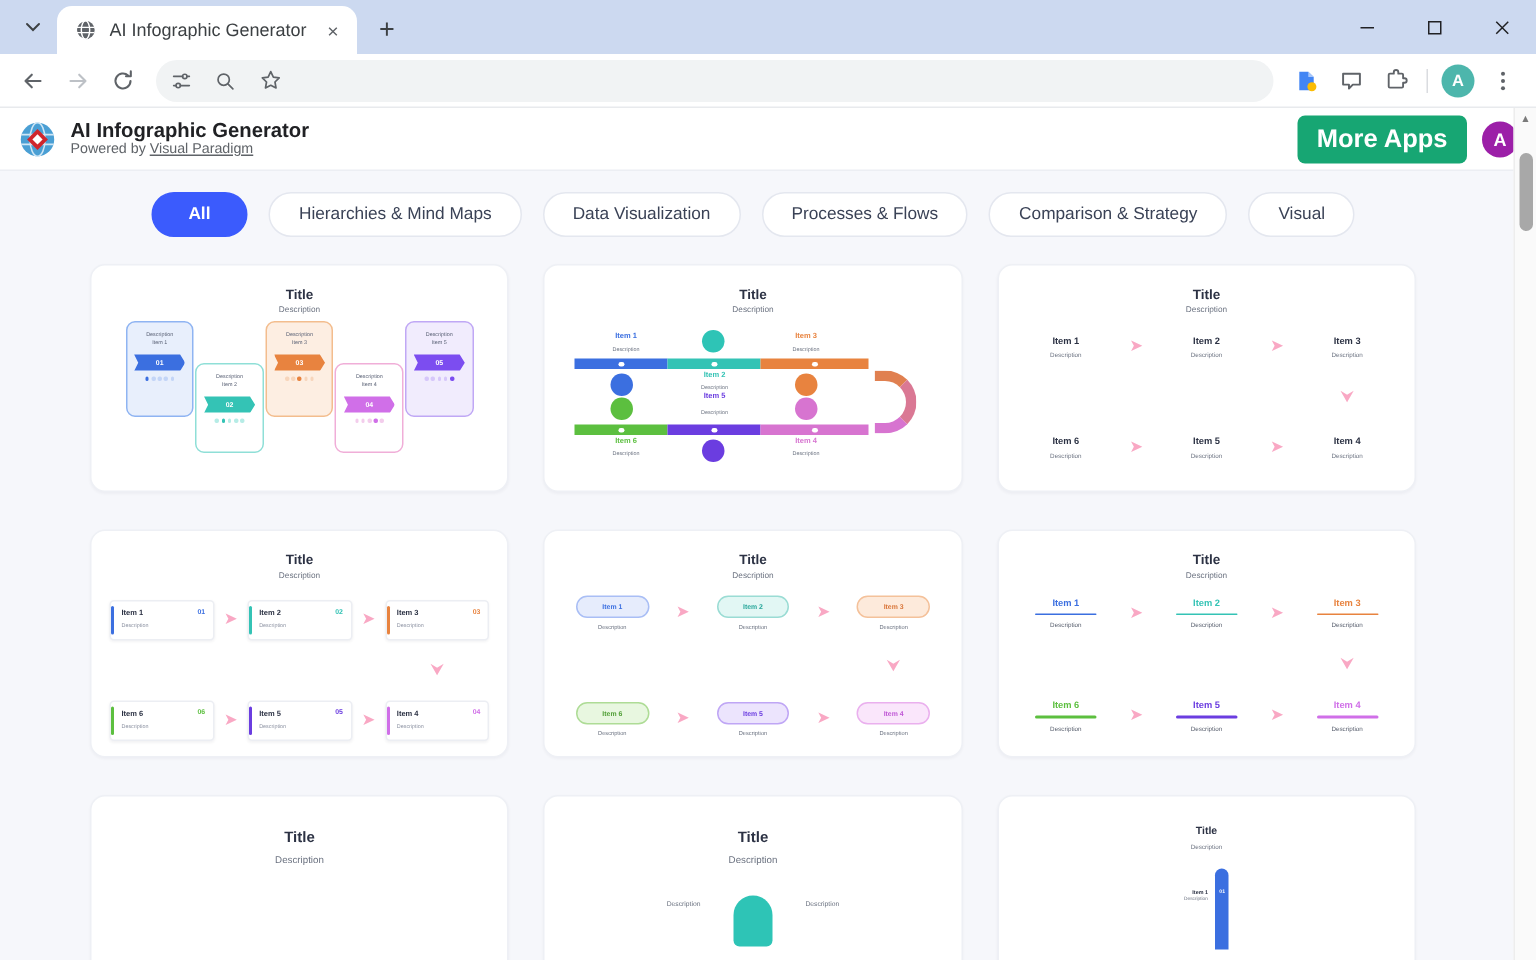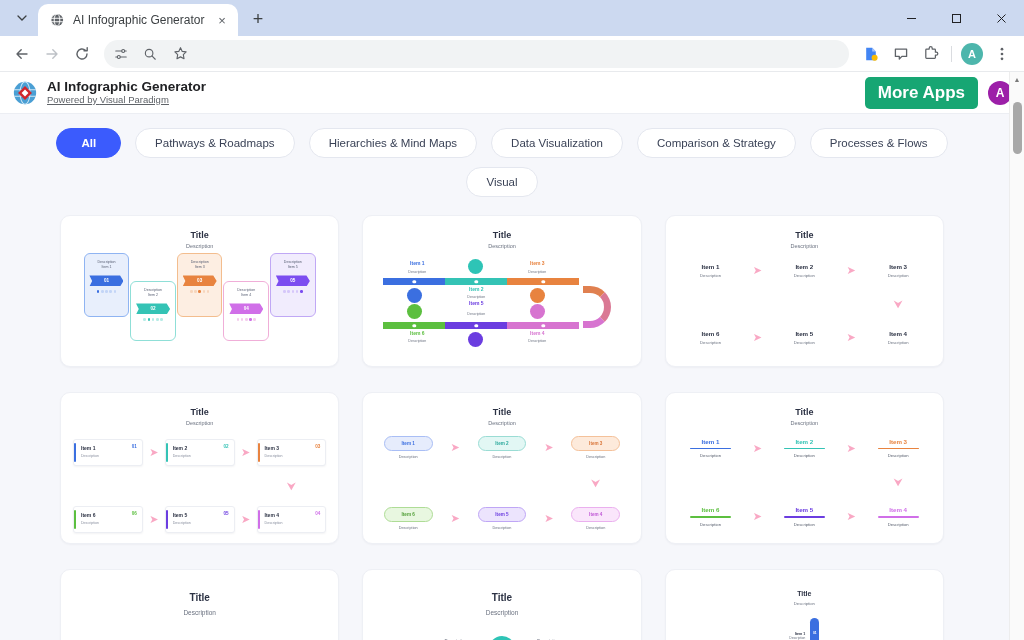--- a/index.html
+++ b/index.html
@@ -156,21 +156,20 @@
   }
   .apptitle-wrap { flex: 1; line-height: 1.15; }
   .apptitle {
     font-size: 13.5px;
     font-weight: bold;
     color: #202124;
   }
   .appsub {
     font-size: 9.5px;
     color: #5f6368;
-    text-decoration: underline;
   }
   .appsub a {
     color: #5f6368;
     text-decoration: underline;
   }
   .moreapps {
     background: #17a673;
     color: #fff;
     font-size: 17px;
     font-weight: bold;
@@ -491,25 +490,24 @@
       <div class="appsub"><span>Powered by </span><a>Visual Paradigm</a></div>
     </span>
     <button class="moreapps">More Apps</button>
     <span class="avatar-purple">A</span>
   </div>
 
   <div class="scrollpane">
 
     <div class="filters">
       <div class="chip active">All</div>
-      <div class="chip">Pathways &amp; Roadmaps</div>
       <div class="chip">Hierarchies &amp; Mind Maps</div>
       <div class="chip">Data Visualization</div>
+      <div class="chip">Processes &amp; Flows</div>
       <div class="chip">Comparison &amp; Strategy</div>
-      <div class="chip">Processes &amp; Flows</div>
       <div class="chip">Visual</div>
     </div>
 
     <div class="grid">
 
       <div class="card">
         <div class="c-title">Title</div>
         <div class="c-desc">Description</div>
         <div class="zz">
           <div class="zz-col up">

